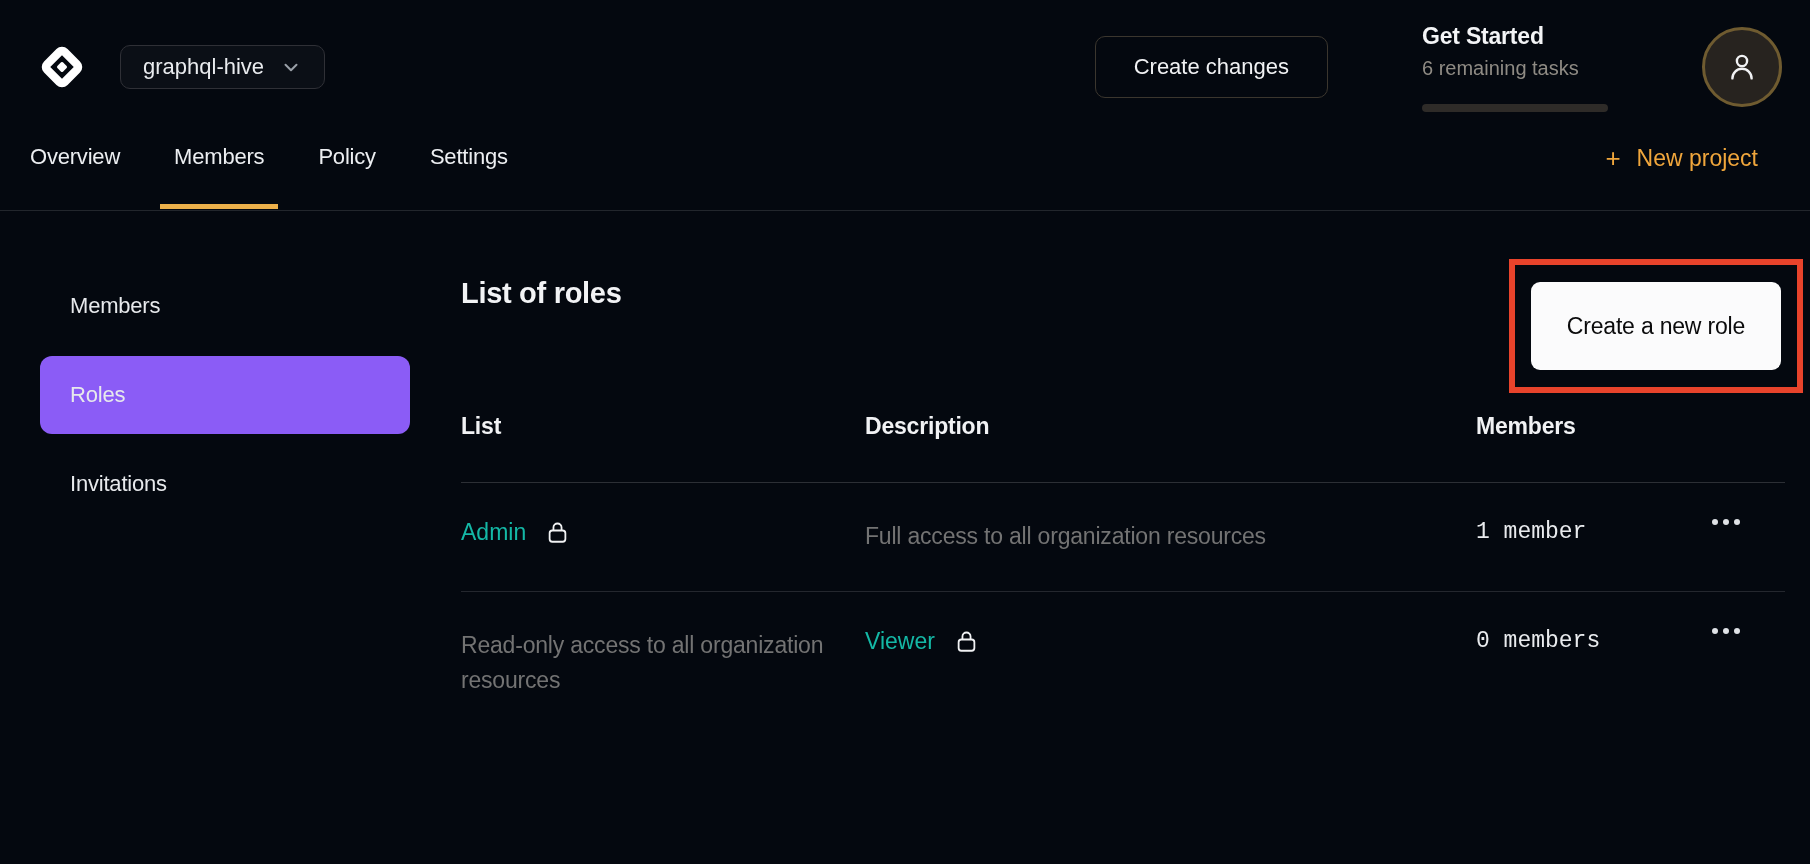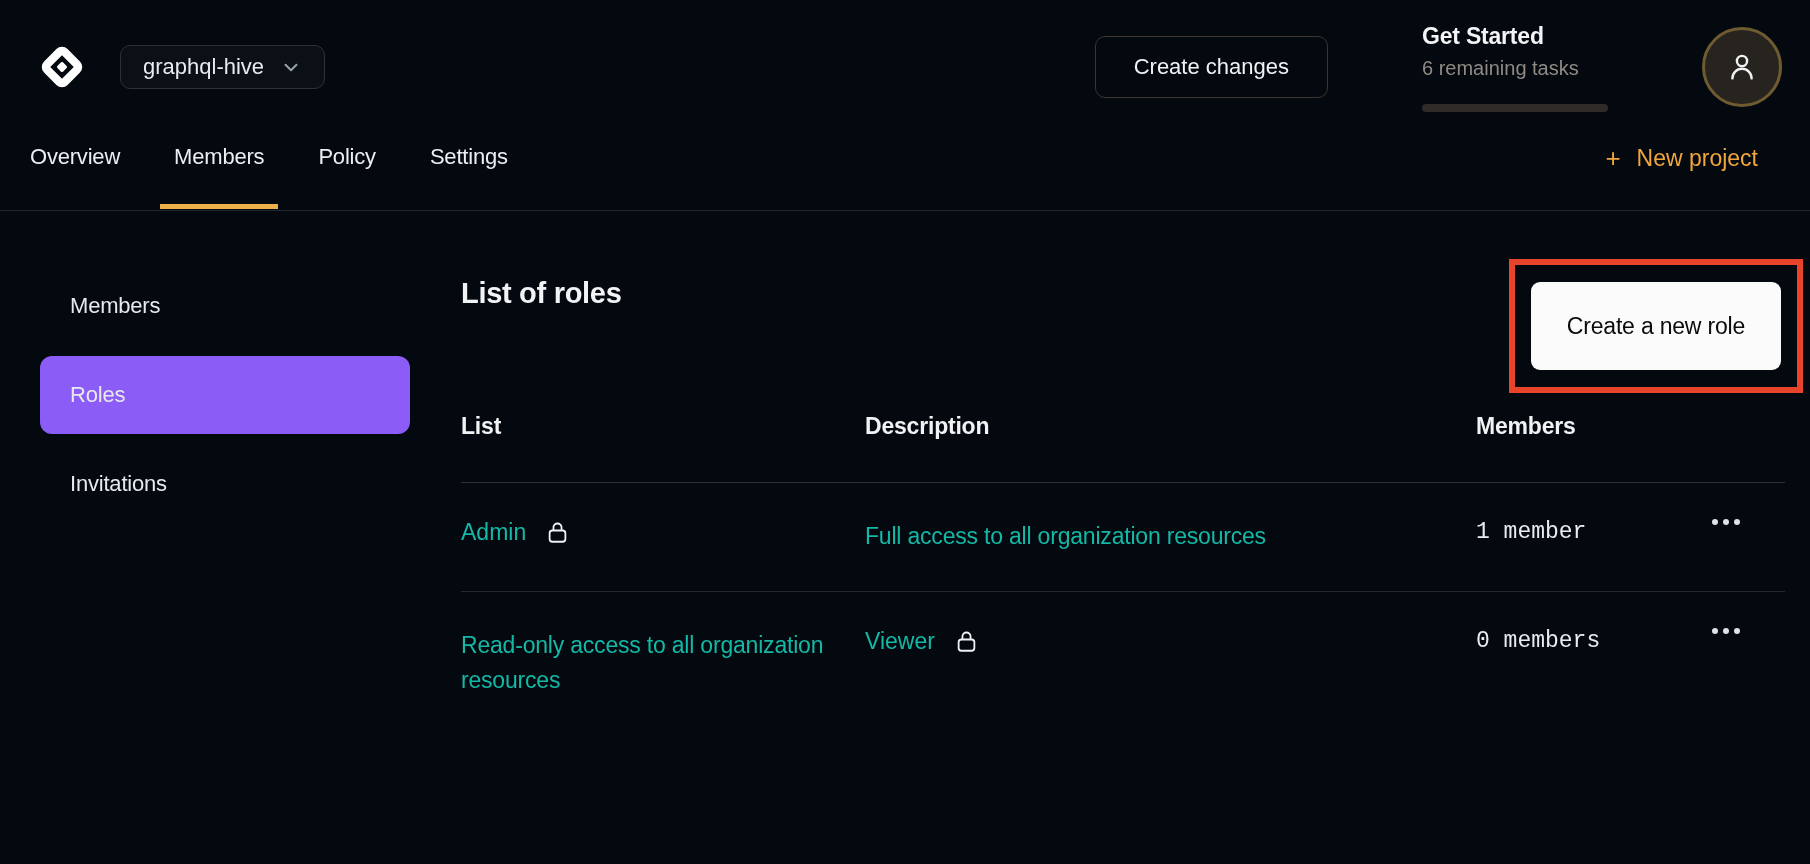--- a/index.html
+++ b/index.html
@@ -91,21 +91,21 @@
   .t-row {
     display:grid; grid-template-columns:404px 611px 232px 1fr;
     align-items:start;
   }
   .t-head .cell { font-size:23px; font-weight:700; color:#f1f2f4; padding:20px 0 42px 0; letter-spacing:-0.2px; }
   .t-head { border-bottom:1px solid rgba(255,255,255,0.16); }
   .t-body-row { border-bottom:1px solid rgba(255,255,255,0.13); }
   .t-body-row:last-child { border-bottom:none; }
   .t-body-row .cell { padding:36px 0; font-size:23px; }
   .name-cell { display:flex; align-items:center; gap:18px; color:#14b8a6; }
-  .desc-cell { color:#14b8a6; line-height:1.55; max-width:500px; letter-spacing:-0.2px; }
+  .desc-cell { color:#737373; line-height:1.55; max-width:500px; letter-spacing:-0.2px; }
   .members-cell { color:#e9ebee;font-family:Liberation Mono, monospace; }
   .menu-btn {
     background:none; border:none; cursor:pointer;
     display:flex; gap:5px; align-items:center; padding:12px 4px; margin-top:24px;
   }
   .menu-btn .dot { width:6px; height:6px; border-radius:50%; background:#dfe2e6; }
   .lock-icon { flex:none; }
 </style>
 </head>
 <body>

